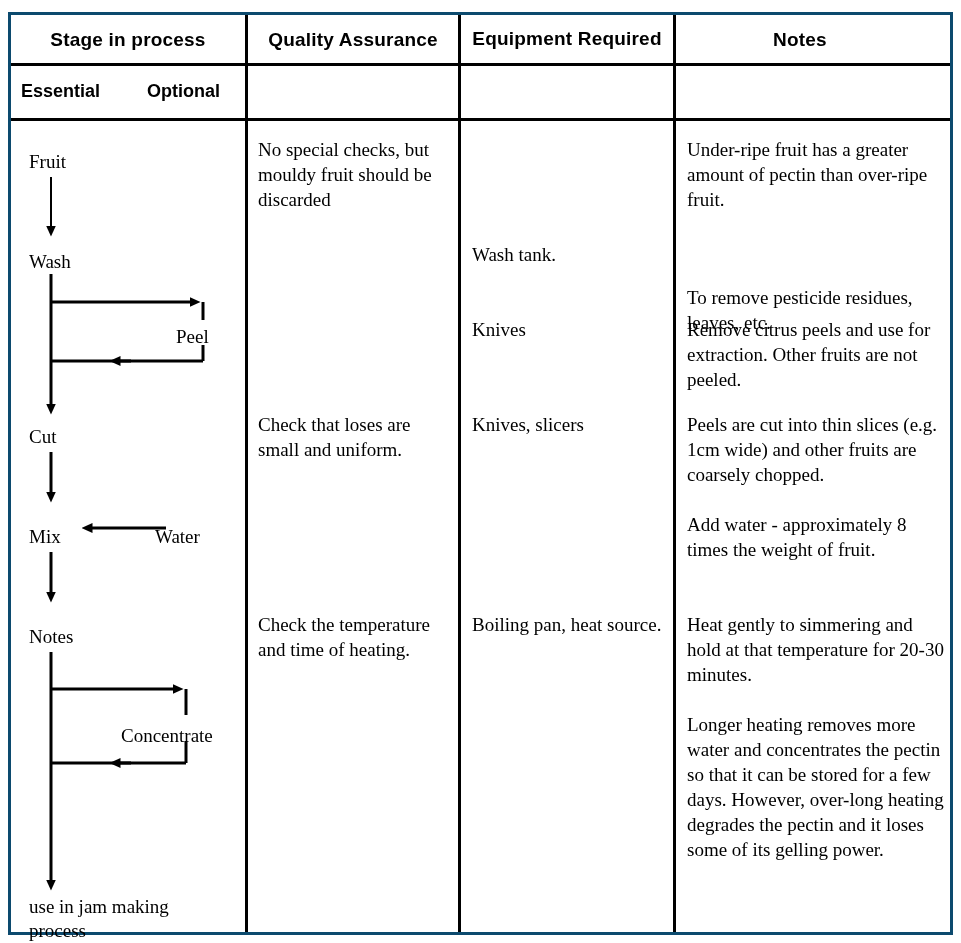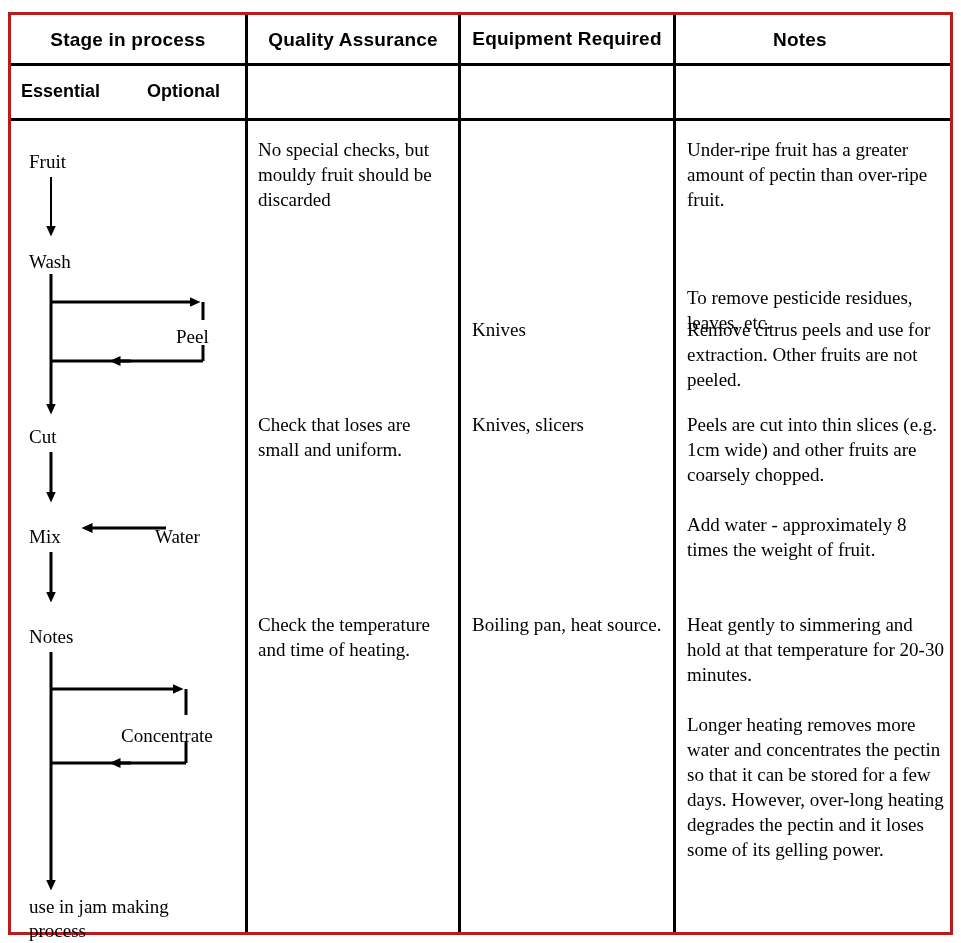--- a/index.html
+++ b/index.html
@@ -23,21 +23,21 @@
   }
 
   
   .tbl {
     position: absolute;
     left: 8px;
     top: 12px;
     width: 945px;
     height: 923px;
     box-sizing: border-box;
-    border: 3px solid #b91c1c;
+    border: 3px solid #0c4a6e;
     border-collapse: collapse;
   }
 
   .vline {
     position: absolute;
     top: 0;
     width: 3px;
     height: 100%;
     background: #000;
   }
@@ -200,20 +200,21 @@
       <div class="flow-label lbl-water">Water</div>
       <div class="flow-label lbl-heat">Notes</div>
       <div class="flow-label lbl-concentrate">Concentrate</div>
       <div class="flow-label lbl-jam">use in jam making process</div>
     </div>
 
     <div class="cell-text qa1">No special checks, but mouldy fruit should be discarded</div>
     <div class="cell-text qa2">Check that loses are small and uniform.</div>
     <div class="cell-text qa3">Check the temperature and time of heating.</div>
 
+    <div class="cell-text eq1">Wash tank.</div>
     <div class="cell-text eq2">Knives</div>
     <div class="cell-text eq3">Knives, slicers</div>
     <div class="cell-text eq4">Boiling pan, heat source.</div>
 
     <div class="cell-text nt1">Under-ripe fruit has a greater amount of pectin than over-ripe fruit.</div>
     <div class="cell-text nt2">To remove pesticide residues, leaves, etc.</div>
     <div class="cell-text nt3">Remove citrus peels and use for extraction.  Other  fruits are not peeled.</div>
     <div class="cell-text nt4">Peels are cut into thin slices (e.g. 1cm wide) and other fruits are coarsely chopped.</div>
     <div class="cell-text nt5">Add water - approximately 8 times the weight of fruit.</div>
     <div class="cell-text nt6">Heat gently to simmering and hold at that temperature for 20-30 minutes.</div>

